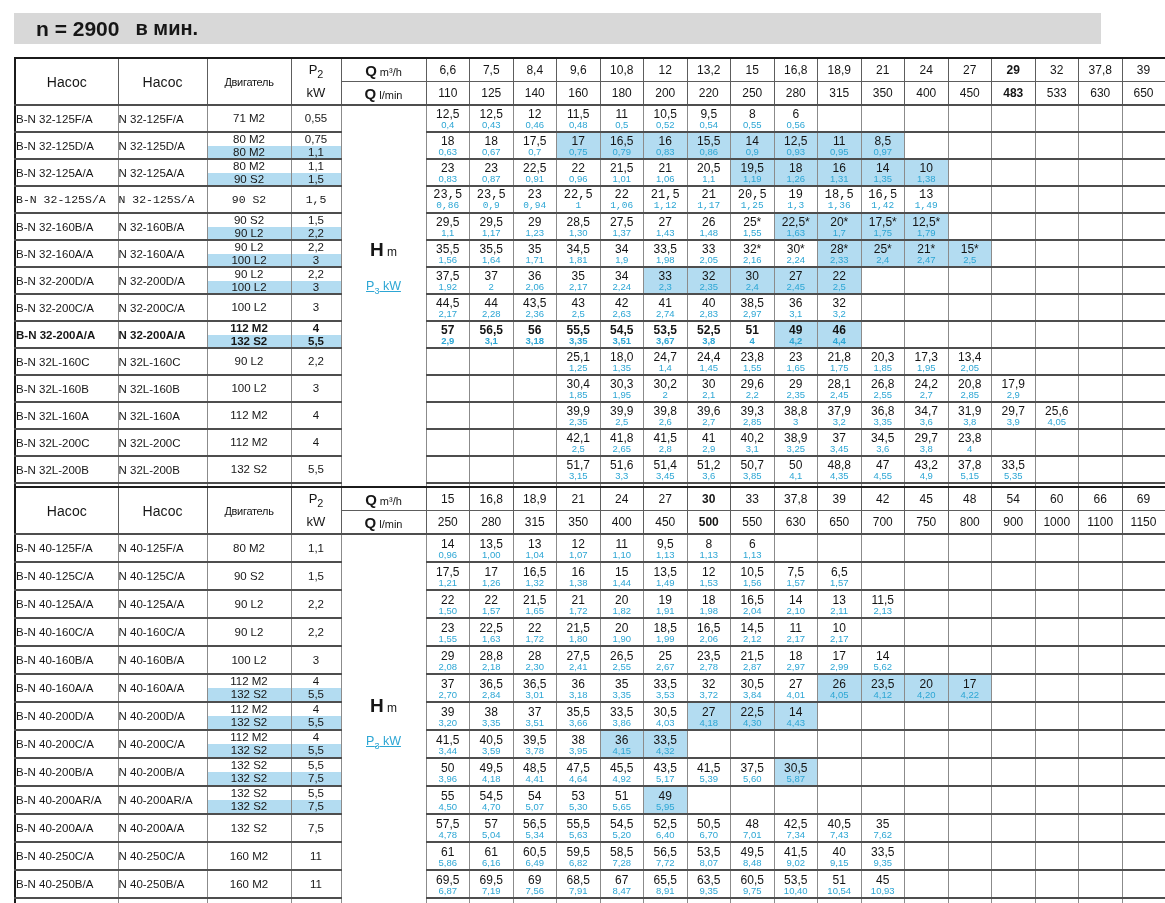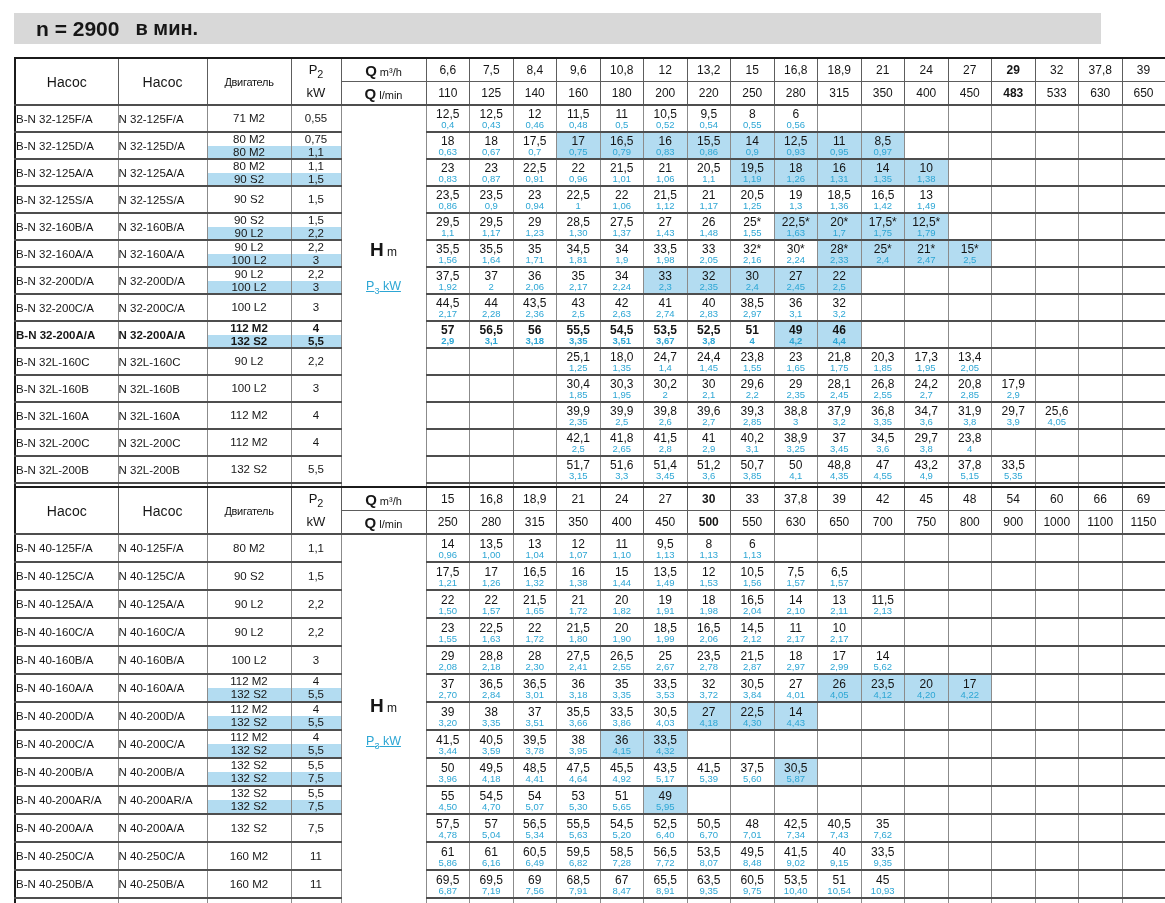--- a/index.html
+++ b/index.html
@@ -311,21 +311,21 @@
             <td class="data-cell hl">
               <div class="h">10</div>
               <div class="p">1,38</div>
             </td>
             <td class="data-cell"></td>
             <td class="data-cell"></td>
             <td class="data-cell"></td>
             <td class="data-cell"></td>
             <td class="data-cell"></td>
           </tr>
-          <tr style="height: 25px;">
+          <tr style="height: 25px; font-family: Liberation Mono, monospace;">
             <td class="name-cell">B-N 32-125S/A</td>
             <td class="name-cell">N 32-125S/A</td>
             <td class="stack-cell">
               <div class="line" style="height: 25px; line-height: 25px;">90 S2</div>
             </td>
             <td class="stack-cell">
               <div class="line" style="height: 25px; line-height: 25px;">1,5</div>
             </td>
             <td class="data-cell">
               <div class="h">23,5</div>

